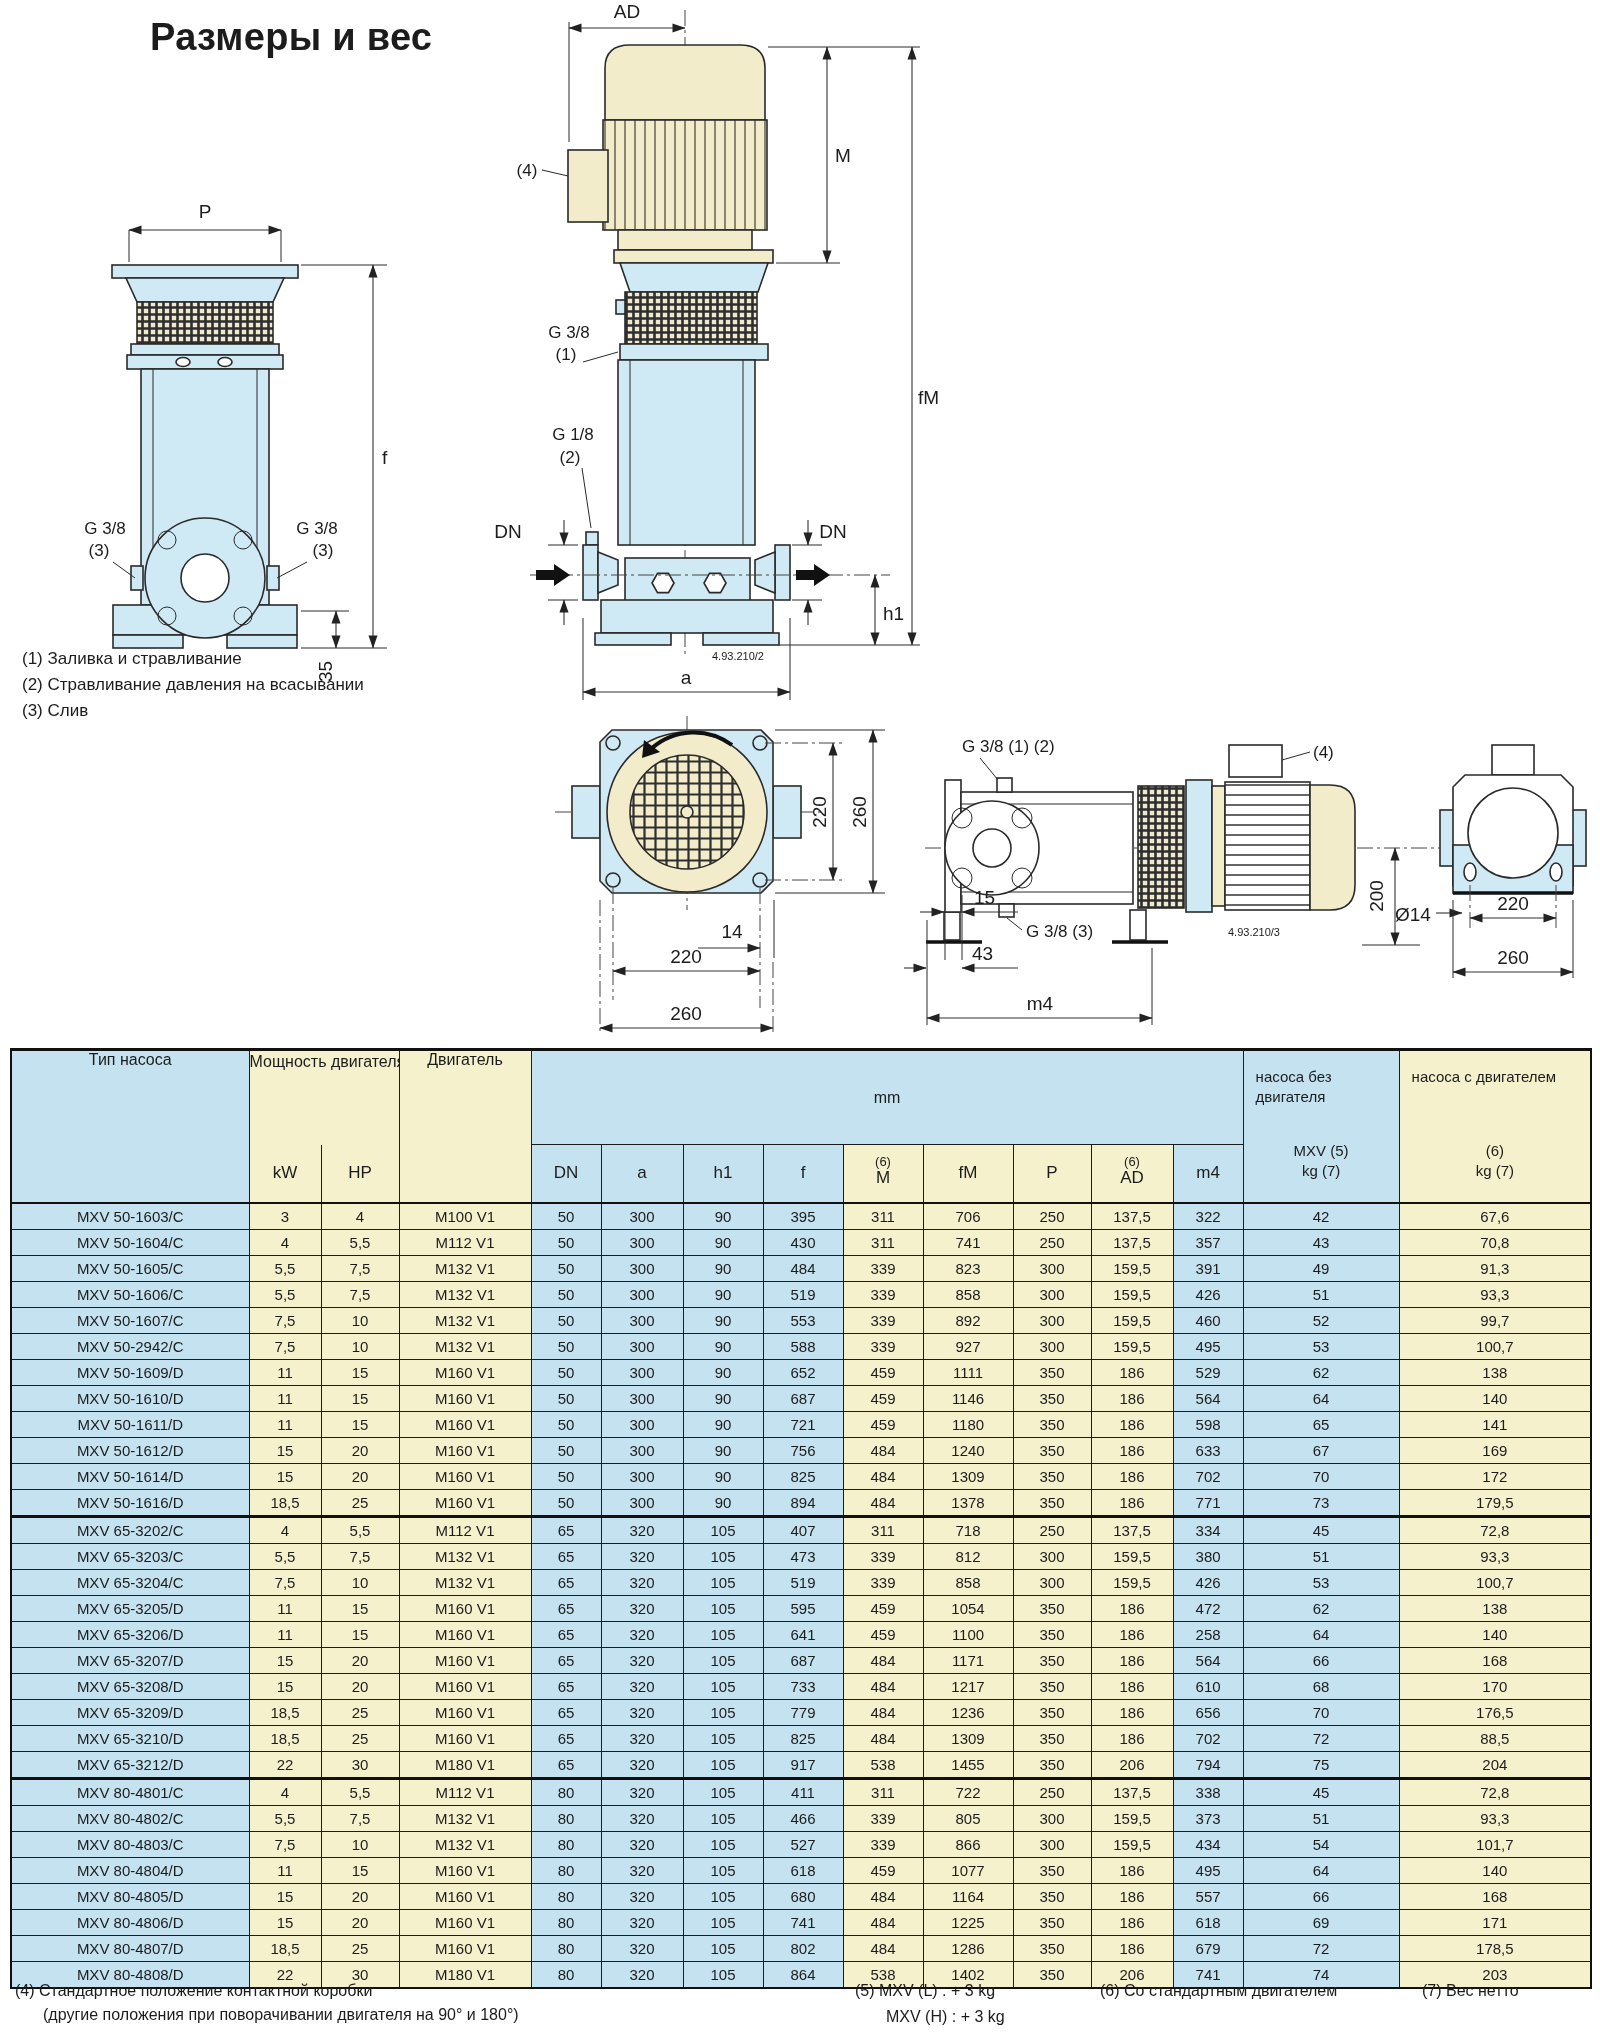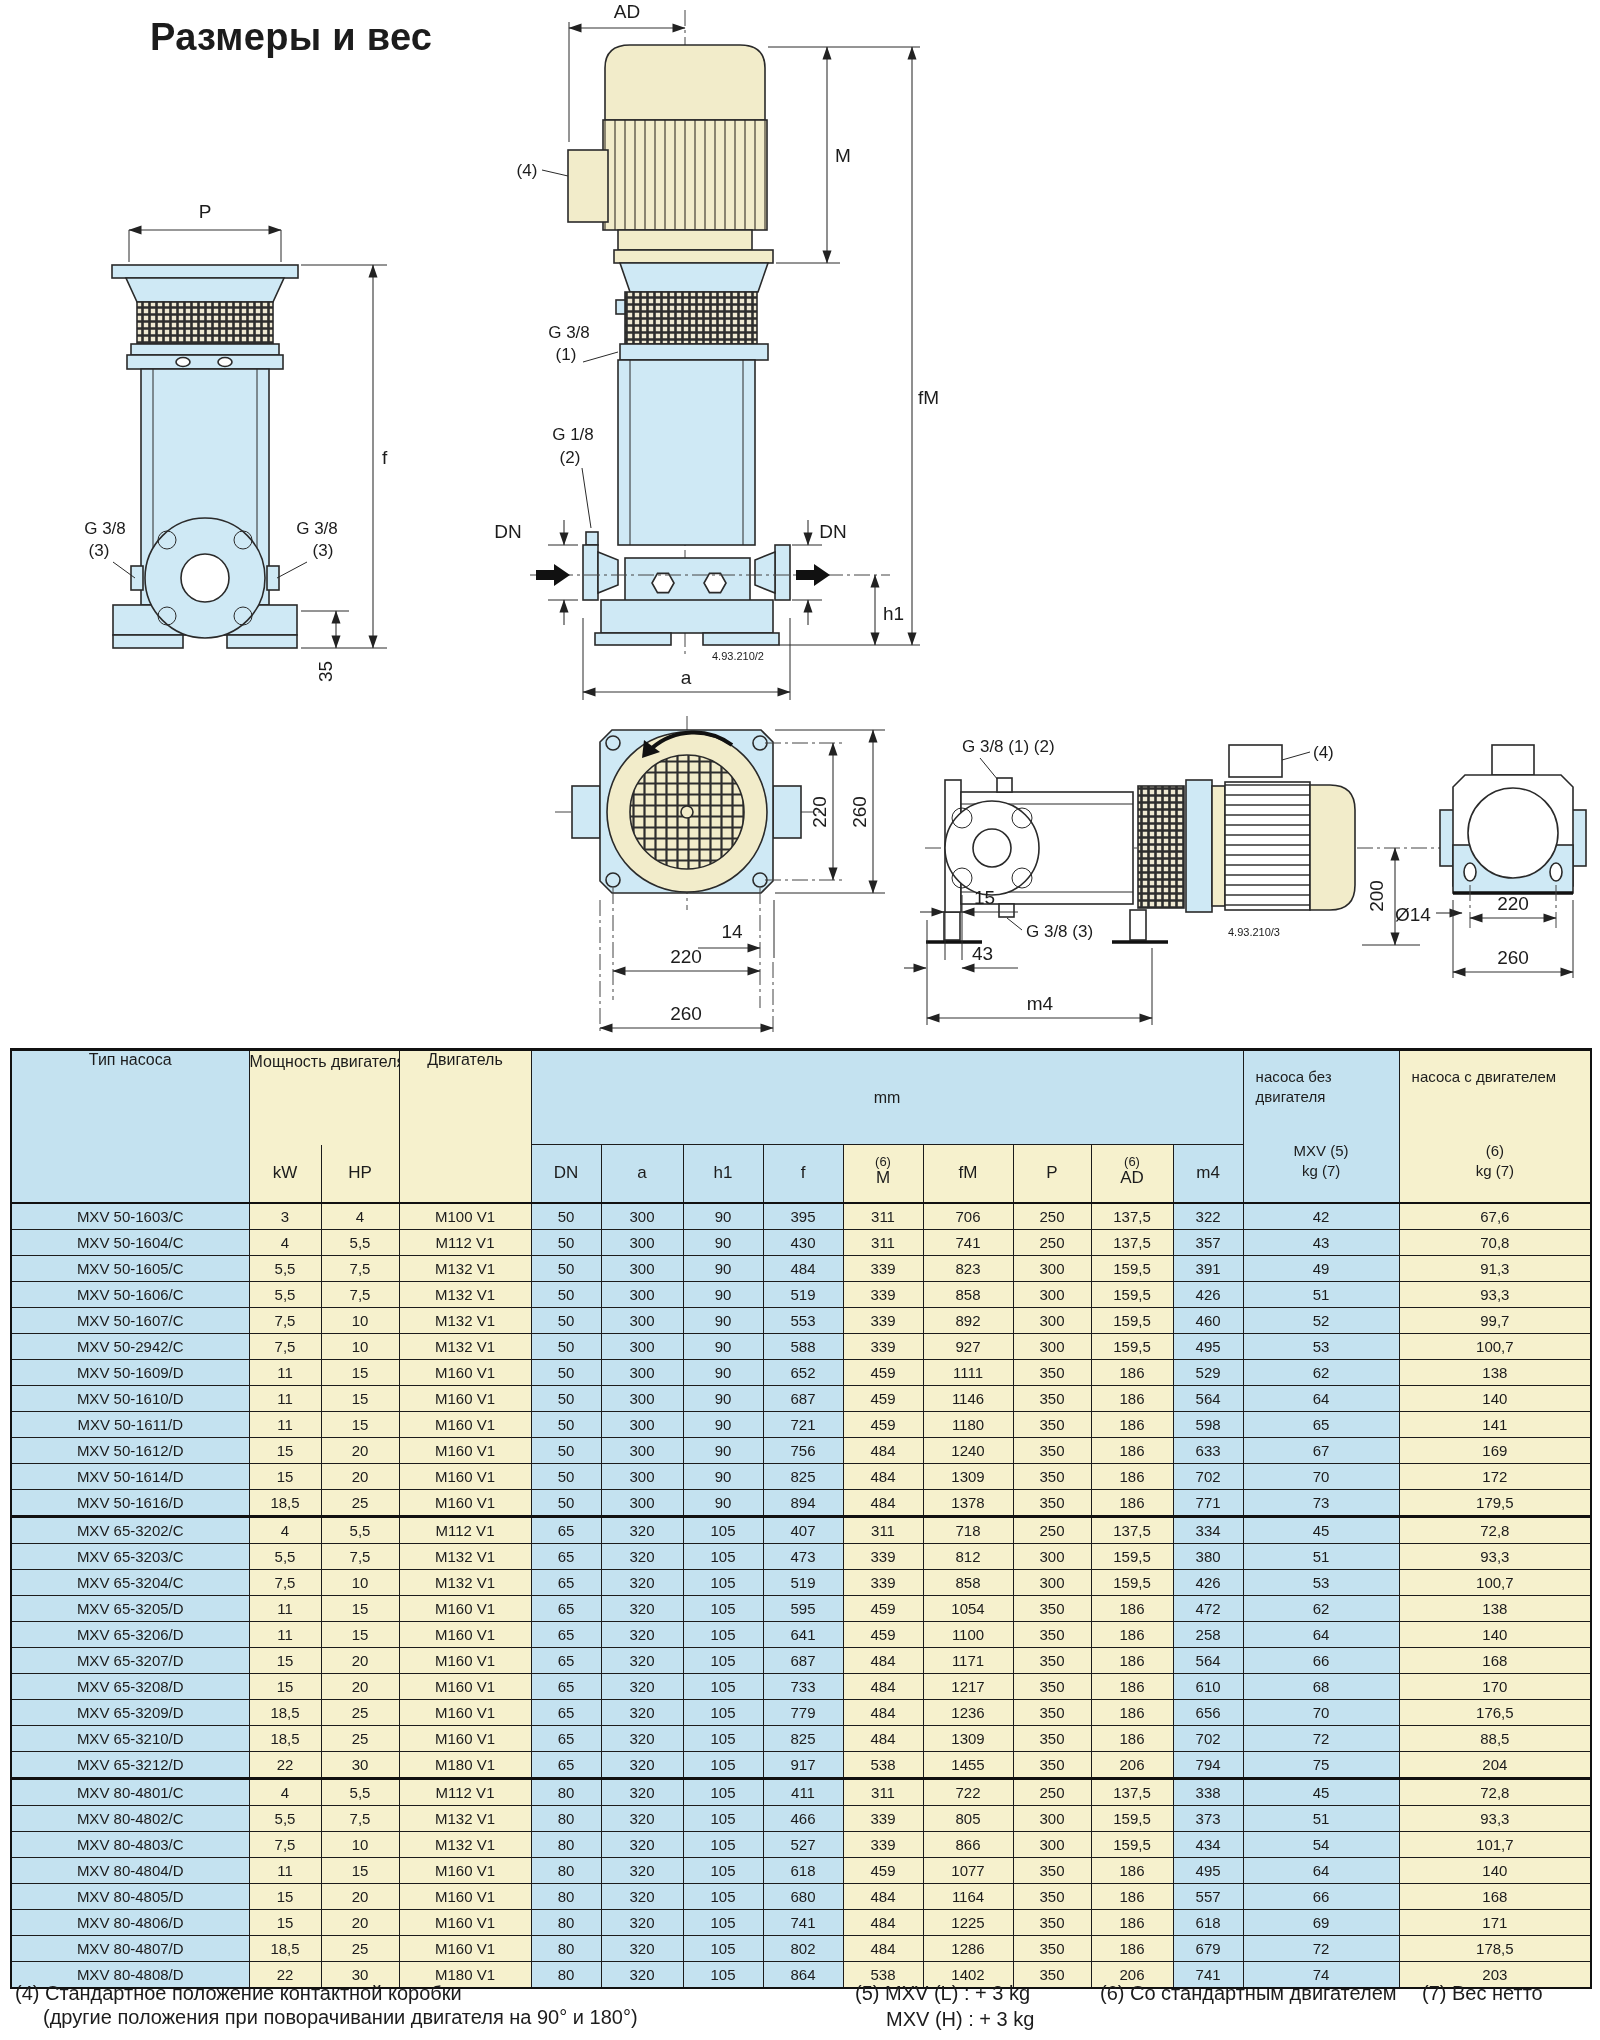--- a/index.html
+++ b/index.html
@@ -1,21 +1,21 @@
 <!DOCTYPE html>
 <html><head>
 <meta charset="utf-8">
 <style>
   *{margin:0;padding:0;box-sizing:border-box}
   html,body{background:#fff}
   body{font-family:"Liberation Sans",sans-serif;color:#1c1c1c}
   .page{position:relative;width:1600px;height:2040px;background:#ffffff;overflow:hidden}
   .title{position:absolute;left:150px;top:16px;font-size:38px;font-weight:bold;letter-spacing:.3px}
   .notes-left{position:absolute;left:22px;top:646px;font-size:17px;line-height:26px}
-  .fnote{position:absolute;font-size:20px;white-space:nowrap}
+  .fnote{position:absolute;font-size:16px;white-space:nowrap}
   svg{position:absolute;overflow:visible}
   svg text{font-family:"Liberation Sans",sans-serif;fill:#1c1c1c}
   .t19{font-size:19px}.t17{font-size:17px}.t11{font-size:11px}
   .thin{stroke:#2a2a2a;stroke-width:1;fill:none}
   .fb{fill:#cfe9f5;stroke:#2a2a2a;stroke-width:1.6}
   .fy{fill:#f2ecca;stroke:#2a2a2a;stroke-width:1.6}
   .fw{fill:#ffffff;stroke:#2a2a2a;stroke-width:1.6}
   .dim{stroke:#333;stroke-width:1.1;fill:none}
   .cl{stroke:#444;stroke-width:1;stroke-dasharray:16 4 3 4;fill:none}
   .foot{stroke:#111;stroke-width:3.5}
@@ -344,20 +344,25 @@
       <line class="dim" x1="62" y1="428" x2="118" y2="428" marker-start="url(#arr)"></line>
       <text class="t19" x="72" y="420">43</text>
     </g>
     <g>
       <line class="thin" x1="252" y1="408" x2="252" y2="485"></line>
       <line class="dim" x1="27" y1="478" x2="252" y2="478" marker-start="url(#arr)" marker-end="url(#arr)"></line>
       <text class="t19" x="140" y="470" text-anchor="middle">m4</text>
     </g>
   </svg>
 
+  <div class="notes-left">
+    <div>(1) Заливка и стравливание</div>
+    <div>(2) Стравливание давления на всасывании</div>
+    <div>(3) Слив</div>
+  </div>
 
   <table class="spec">
     <colgroup>
       <col style="width:238px">
         <col style="width:72px">
         <col style="width:78px">
         <col style="width:132px">
       <col style="width:70px">
         <col style="width:82px">
         <col style="width:80px">

